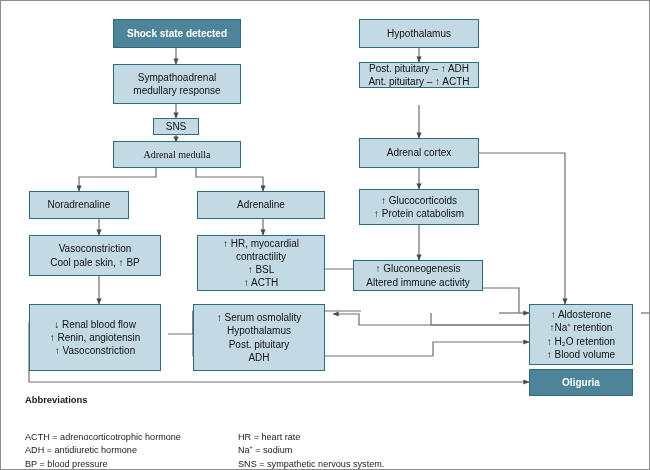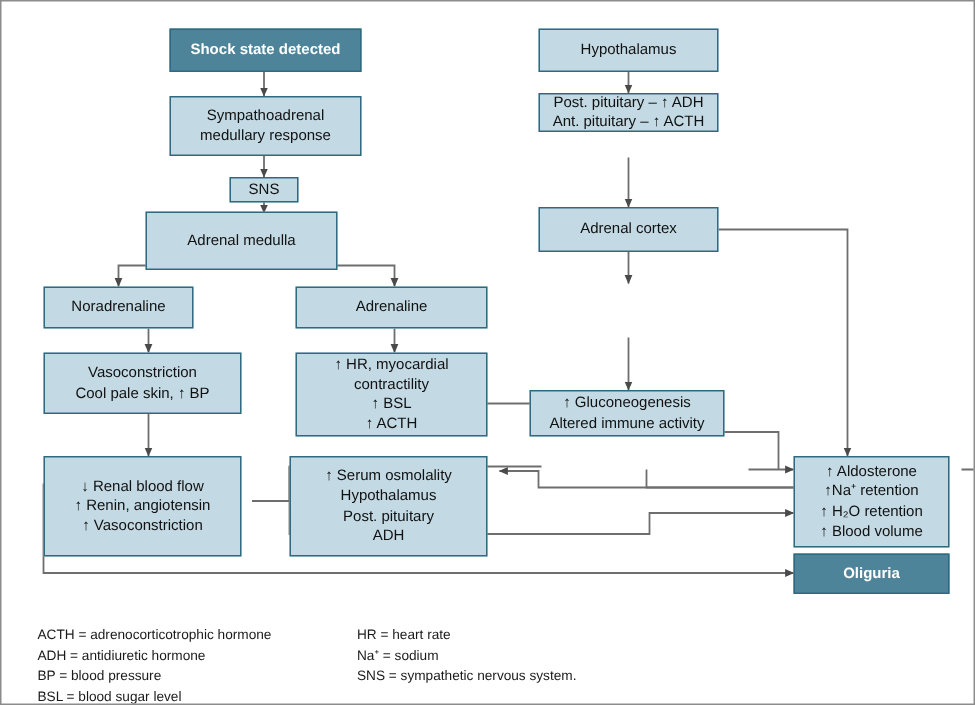--- a/index.html
+++ b/index.html
@@ -141,21 +141,21 @@
 
   <div class="node" style="left:112px; top:63px; width:128px; height:40px;">
     <span class="txt">Sympathoadrenal
 medullary response</span>
   </div>
 
   <div class="node" style="left:152px; top:117px; width:46px; height:17px;">
     <span class="txt">SNS</span>
   </div>
 
-  <div class="node" style="left:96px; top:140px; width:128px; height:39px;">
+  <div class="node" style="left:112px; top:140px; width:128px; height:27px;font-family:Liberation Serif, serif;">
     <span class="txt">Adrenal medulla</span>
   </div>
 
   <div class="node" style="left:28px; top:190px; width:100px; height:28px;">
     <span class="txt">Noradrenaline</span>
   </div>
 
   <div class="node" style="left:196px; top:190px; width:128px; height:28px;">
     <span class="txt">Adrenaline</span>
   </div>
@@ -191,38 +191,43 @@
 
   <div class="node" style="left:358px; top:61px; width:120px; height:26px;">
     <span class="txt">Post. pituitary – ↑ ADH
 Ant. pituitary – ↑ ACTH</span>
   </div>
 
   <div class="node" style="left:358px; top:137px; width:120px; height:30px;">
     <span class="txt">Adrenal cortex</span>
   </div>
 
+  <div class="node" style="left:358px; top:188px; width:120px; height:36px;">
+    <span class="txt">↑ Glucocorticoids
+↑ Protein catabolism</span>
+  </div>
 
   <div class="node" style="left:352px; top:259px; width:130px; height:31px;">
     <span class="txt">↑ Gluconeogenesis
 Altered immune activity</span>
   </div>
 
   <div class="node" style="left:528px; top:303px; width:104px; height:61px;">
     <span class="txt">↑ Aldosterone
 ↑Na⁺ retention
 ↑ H₂O retention
 ↑ Blood volume</span>
   </div>
 
   <div class="node dark" style="left:528px; top:368px; width:104px; height:27px;">
     <span class="txt">Oliguria</span>
   </div>
 
   <div class="legend">
+    <div class="legend-title">Abbreviations</div>
     <div class="legend-cols">
       <div class="legend-col-a">
         <div class="legend-row">ACTH = adrenocorticotrophic hormone</div>
         <div class="legend-row">ADH = antidiuretic hormone</div>
         <div class="legend-row">BP = blood pressure</div>
         <div class="legend-row">BSL = blood sugar level</div>
       </div>
       <div class="legend-col-b">
         <div class="legend-row">HR = heart rate</div>
         <div class="legend-row">Na⁺ = sodium</div>

